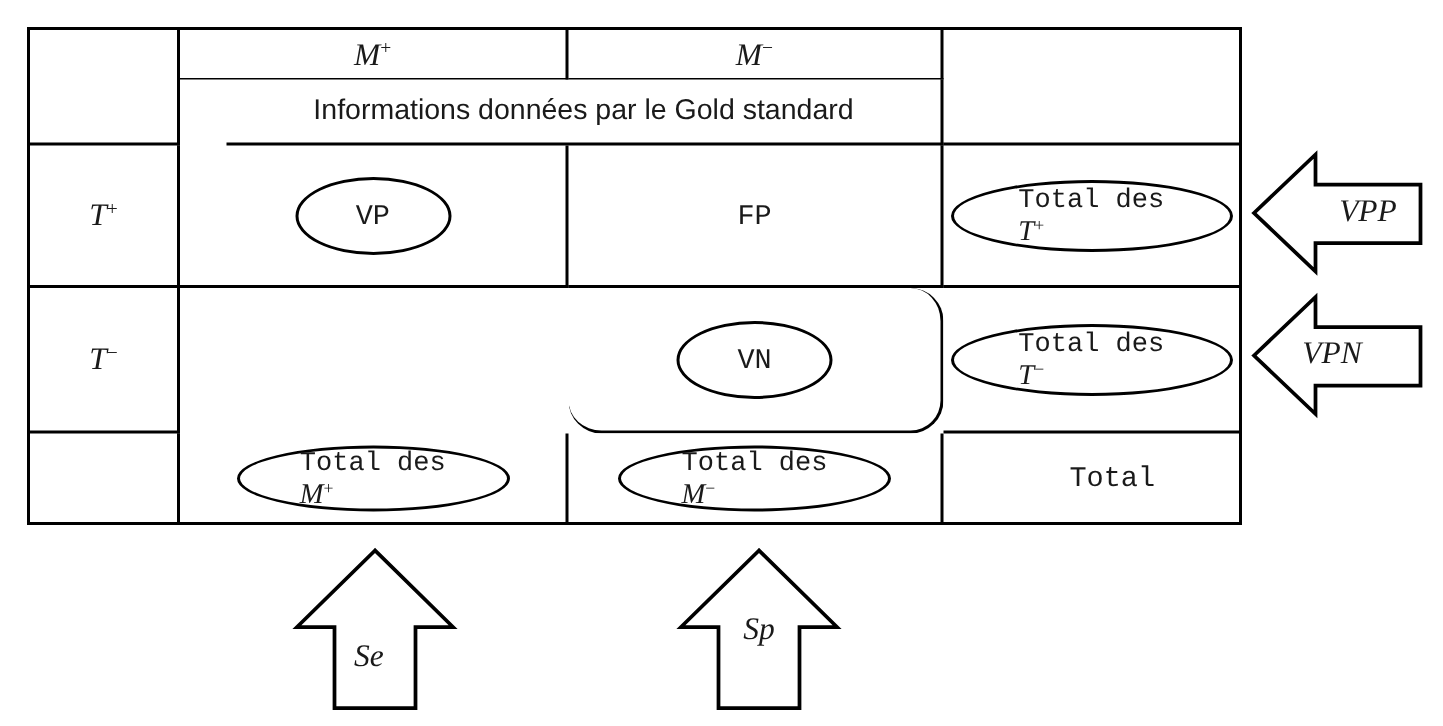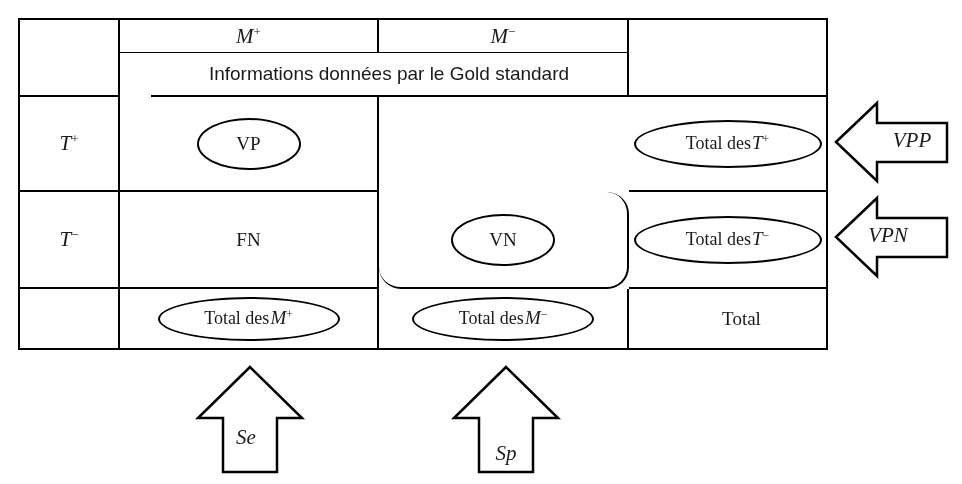--- a/index.html
+++ b/index.html
@@ -46,36 +46,36 @@
   .c-tminus      { grid-area: 4 / 1 / 5 / 2; }
   .c-fn          { grid-area: 4 / 2 / 5 / 3; }
   .c-vn          { grid-area: 4 / 3 / 5 / 4; border-radius: 22px; }
   .c-tot-tminus  { grid-area: 4 / 4 / 5 / 5; }
   .c-blank       { grid-area: 5 / 1 / 6 / 2; }
   .c-tot-mplus   { grid-area: 5 / 2 / 6 / 3; }
   .c-tot-mminus  { grid-area: 5 / 3 / 6 / 4; }
   .c-total       { grid-area: 5 / 4 / 6 / 5; padding-left: 28px; }
 
   
-  .sans  { font-family: Liberation Serif, serif; font-size: 19px; text-align: center; }
+  .sans  { font-family: Liberation Mono, monospace; font-size: 19px; text-align: center; }
   .caption-text { font-family: "Liberation Sans", sans-serif; font-size: 19px; }
   .mathvar {
     font-family: "Liberation Serif", serif;
     font-style: italic;
     font-size: 21px;
     line-height: 1;
     white-space: nowrap;
   }
   .mathvar sup {
     font-style: normal;
     font-size: 0.62em;
     vertical-align: 7px;
     line-height: 0;
   }
-  .total-label { white-space: nowrap; display: inline-flex; align-items: baseline; gap: 1px; }
+  .total-label { white-space: nowrap; display: inline-flex; align-items: baseline; gap: 1px; flex-direction: column; }
   .total-label .sans { font-size: 18px; }
   .total-label .mathvar { font-size: 19px; }
   .total-label .mathvar sup { vertical-align: 6px; }
 
   
   .ellipse {
     border: 2px solid #000;
     border-radius: 50%;
     display: flex;
     align-items: center;
@@ -127,37 +127,37 @@
     <div class="cell c-tplus br2 bb2">
       <span class="mathvar"><span>T</span><sup>+</sup></span>
     </div>
 
     <div class="cell c-vp br2 bb2">
       <div class="ellipse ellipse-small">
         <span class="sans">VP</span>
       </div>
     </div>
 
+    <div class="cell c-fp br2 bb2">
+      <span class="sans">FP</span>
+    </div>
 
     <div class="cell c-tot-tplus bb2">
       <div class="ellipse ellipse-wide">
         <span class="total-label">
             <span class="sans">Total des </span>
             <span class="mathvar"><span>T</span><sup>+</sup></span>
           </span>
       </div>
     </div>
 
     <div class="cell c-tminus br2 bb2">
       <span class="mathvar"><span>T</span><sup>−</sup></span>
     </div>
 
-    <div class="cell c-fn br2 bb2">
-      <span class="sans">FN</span>
-    </div>
 
     <div class="cell c-vn br2 bb2">
       <div class="ellipse ellipse-small">
         <span class="sans">VN</span>
       </div>
     </div>
 
     <div class="cell c-tot-tminus bb2">
       <div class="ellipse ellipse-wide">
         <span class="total-label">
@@ -204,15 +204,15 @@
   <span class="arrow-label" style="left:851px; top:225px; width:74px;">VPN</span>
 
   <svg class="arrow-svg" style="left:193px; top:363px;" width="114" height="113" viewBox="0 0 114 113">
     <polygon class="arrow-shape" points="57,4 5,55 30,55 30,109 84,109 84,55 109,55"></polygon>
   </svg>
   <span class="arrow-label" style="left:206px; top:427px; width:80px;">Se</span>
 
   <svg class="arrow-svg" style="left:449px; top:363px;" width="114" height="113" viewBox="0 0 114 113">
     <polygon class="arrow-shape" points="57,4 5,55 30,55 30,109 84,109 84,55 109,55"></polygon>
   </svg>
-  <span class="arrow-label" style="left:466px; top:443px; width:80px;">Sp</span>
+  <span class="arrow-label" style="left:466px; top:409px; width:80px;">Sp</span>
 
 </div>
 
 </body></html>

